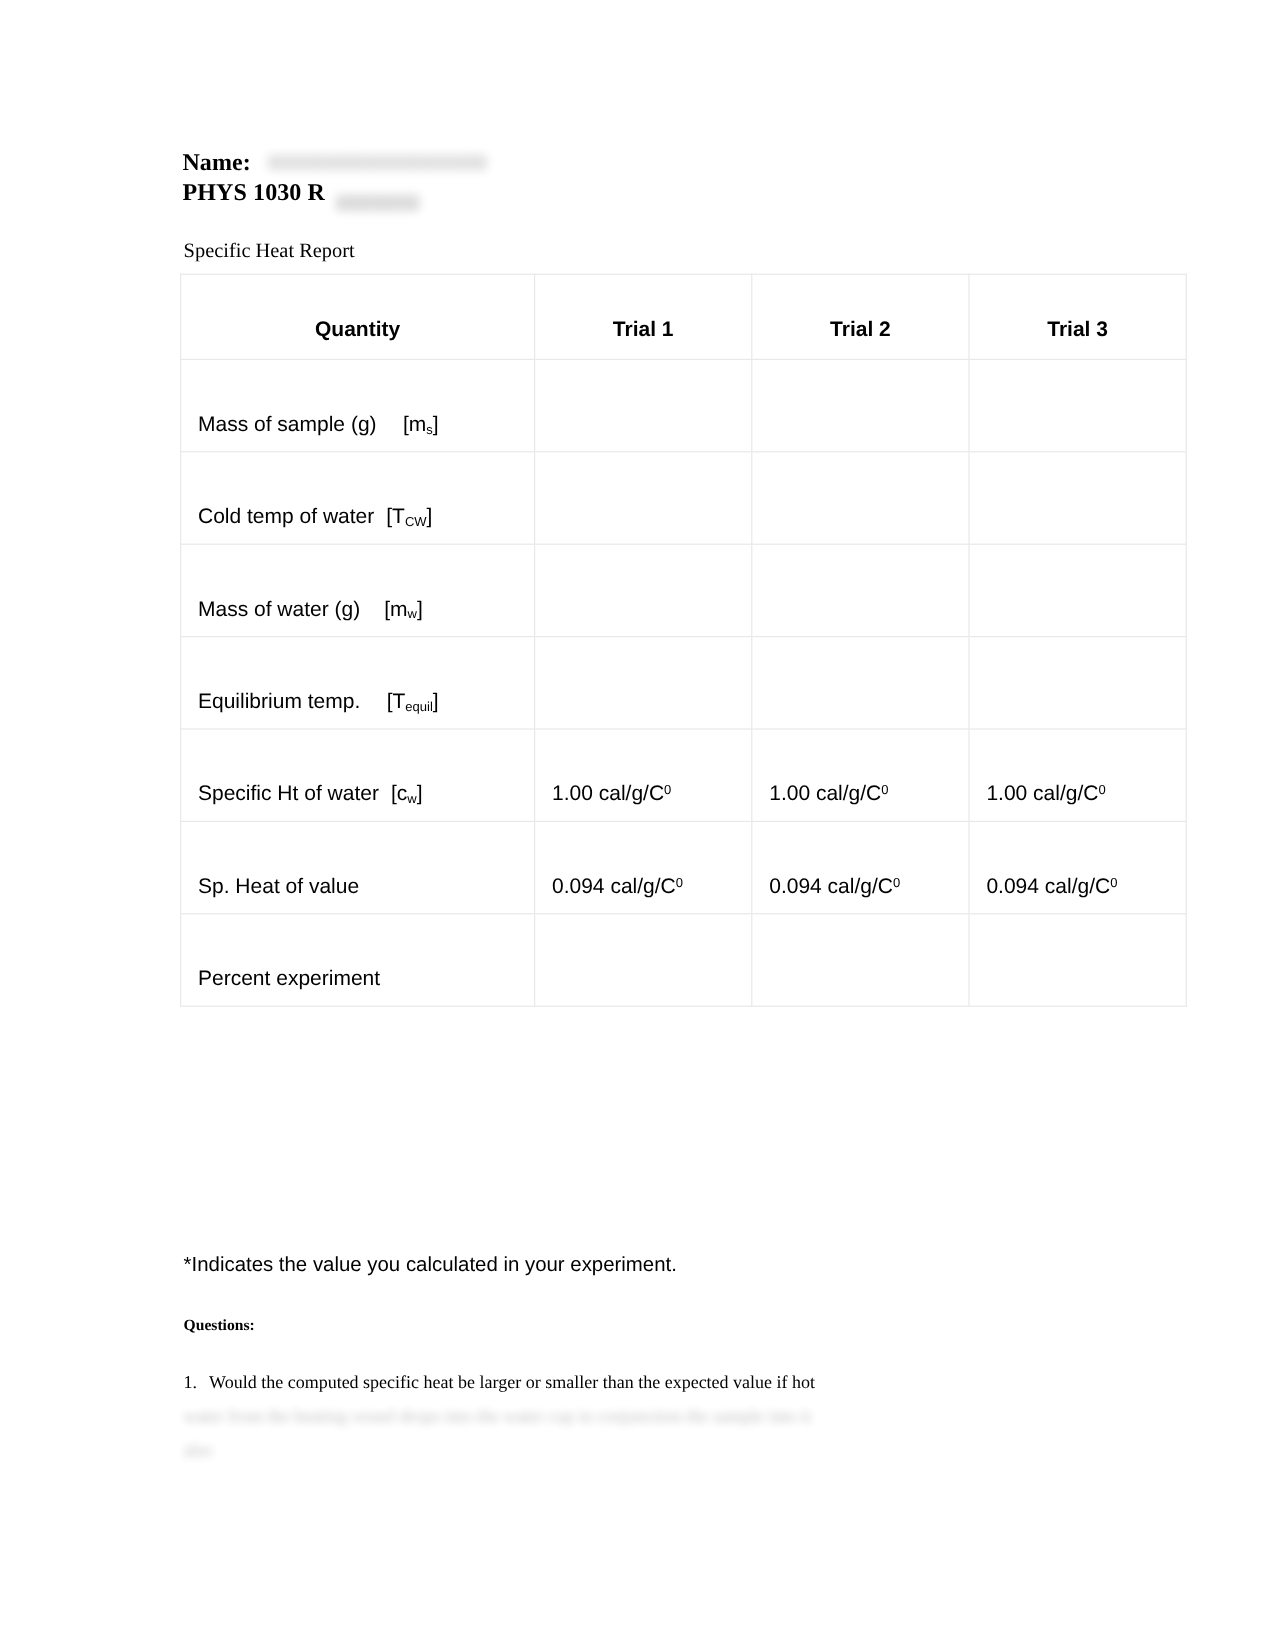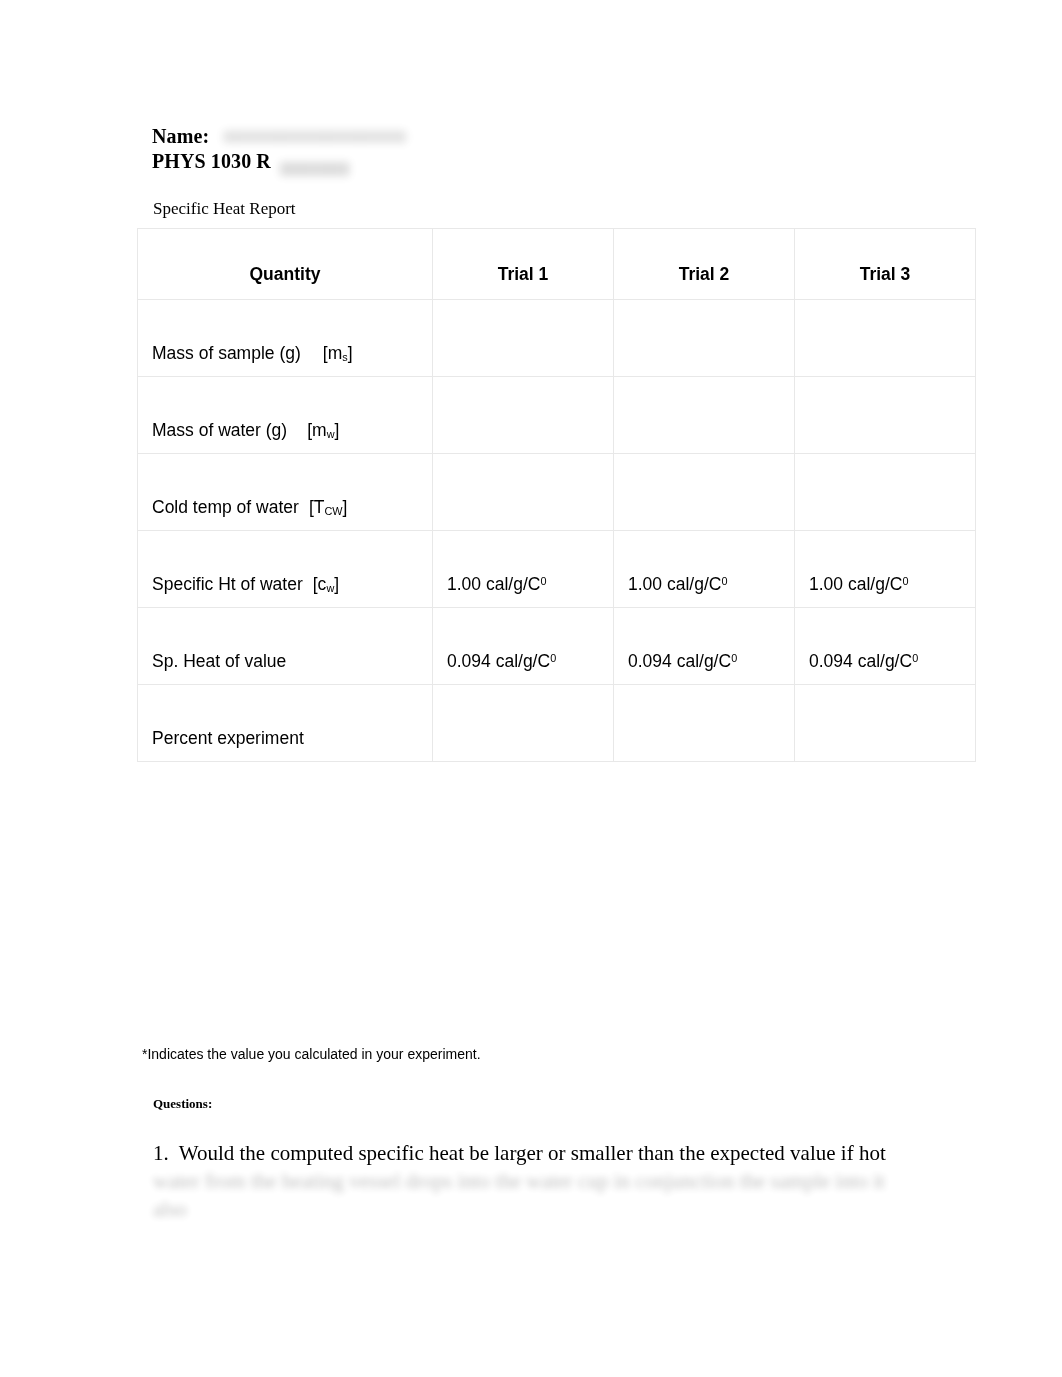--- a/index.html
+++ b/index.html
@@ -71,21 +71,21 @@
     top: 196px;
     font-family: "Liberation Serif", "DejaVu Serif", serif;
     font-size: 17px;
     line-height: 25px;
     white-space: nowrap;
   }
 
   
   .tbl-wrap {
     position: absolute;
-    left: 137px;
+    left: 150px;
     top: 228px;
     width: 804px;
     border-radius: 10px;
   }
   table.report {
     border-collapse: collapse;
     width: 839px;
     table-layout: fixed;
     font-family: "Liberation Sans", "DejaVu Sans", sans-serif;
   }
@@ -135,44 +135,44 @@
     font-size: 0.62em;
     line-height: 0;
     vertical-align: 0.48em;
   }
   .sp { display: inline-block; width: 22px; }
   .sp-sm { display: inline-block; width: 10px; }
 
   
   .footnote {
     position: absolute;
-    left: 142px;
+    left: 153px;
     top: 1043px;
     font-family: "Liberation Sans", "DejaVu Sans", sans-serif;
-    font-size: 14px;
+    font-size: 17px;
     line-height: 22px;
     white-space: nowrap;
     text-align: center;
   }
   .questions-head {
     position: absolute;
     left: 153px;
     top: 1092px;
     font-family: "Liberation Serif", "DejaVu Serif", serif;
     font-weight: bold;
     font-size: 13px;
     line-height: 24px;
   }
   .question-block {
     position: absolute;
     left: 153px;
     top: 1139px;
     width: 760px;
     font-family: "Liberation Serif", "DejaVu Serif", serif;
-    font-size: 21px;
+    font-size: 15px;
     line-height: 28px;
   }
   .q-line1 { white-space: nowrap; }
   .q-blur {
     color: rgba(0,0,0,0.34);
     filter: blur(3.6px);
     opacity: 0.8;
     white-space: nowrap;
   }
   .q-blur.short { width: 60px; overflow: hidden; }
@@ -228,49 +228,63 @@
           <td>
               <div class="cell-pad val-cell">&nbsp;</div>
             </td>
           <td>
               <div class="cell-pad val-cell">&nbsp;</div>
             </td>
         </tr>
 
         <tr class="body-row">
           <td>
+            <div class="cell-pad qty-label"><span>Cold temp of water</span><span class="sp-sm"></span><span>[T</span><sub>CW</sub><span>]</span></div>
+          </td>
+          <td>
+              <div class="cell-pad val-cell">&nbsp;</div>
+            </td>
+          <td>
+              <div class="cell-pad val-cell">&nbsp;</div>
+            </td>
+          <td>
+              <div class="cell-pad val-cell">&nbsp;</div>
+            </td>
+        </tr>
+
+        <tr class="body-row">
+          <td>
             <div class="cell-pad qty-label"><span>Mass of water (g)</span><span class="sp-sm"></span><span class="sp-sm"></span><span>[m</span><sub>w</sub><span>]</span></div>
           </td>
           <td>
               <div class="cell-pad val-cell">&nbsp;</div>
             </td>
           <td>
               <div class="cell-pad val-cell">&nbsp;</div>
             </td>
           <td>
               <div class="cell-pad val-cell">&nbsp;</div>
             </td>
         </tr>
 
-        <tr class="body-row">
-          <td>
-            <div class="cell-pad qty-label"><span>Cold temp of water</span><span class="sp-sm"></span><span>[T</span><sub>CW</sub><span>]</span></div>
-          </td>
-          <td>
-              <div class="cell-pad val-cell">&nbsp;</div>
-            </td>
-          <td>
-              <div class="cell-pad val-cell">&nbsp;</div>
-            </td>
-          <td>
-              <div class="cell-pad val-cell">&nbsp;</div>
-            </td>
-        </tr>
-
-
+
+        <tr class="body-row">
+          <td>
+            <div class="cell-pad qty-label"><span>Equilibrium temp.</span><span class="sp"></span><span>[T</span><sub>equil</sub><span>]</span></div>
+          </td>
+          <td>
+              <div class="cell-pad val-cell">&nbsp;</div>
+            </td>
+          <td>
+              <div class="cell-pad val-cell">&nbsp;</div>
+            </td>
+          <td>
+              <div class="cell-pad val-cell">&nbsp;</div>
+            </td>
+        </tr>
 
         <tr class="body-row">
           <td>
             <div class="cell-pad qty-label"><span>Specific Ht of water</span><span class="sp-sm"></span><span>[c</span><sub>w</sub><span>]</span></div>
           </td>
           <td>
             <div class="cell-pad val-cell"><span>1.00 cal/g/C</span><sup>0</sup></div>
           </td>
           <td>
             <div class="cell-pad val-cell"><span>1.00 cal/g/C</span><sup>0</sup></div>

